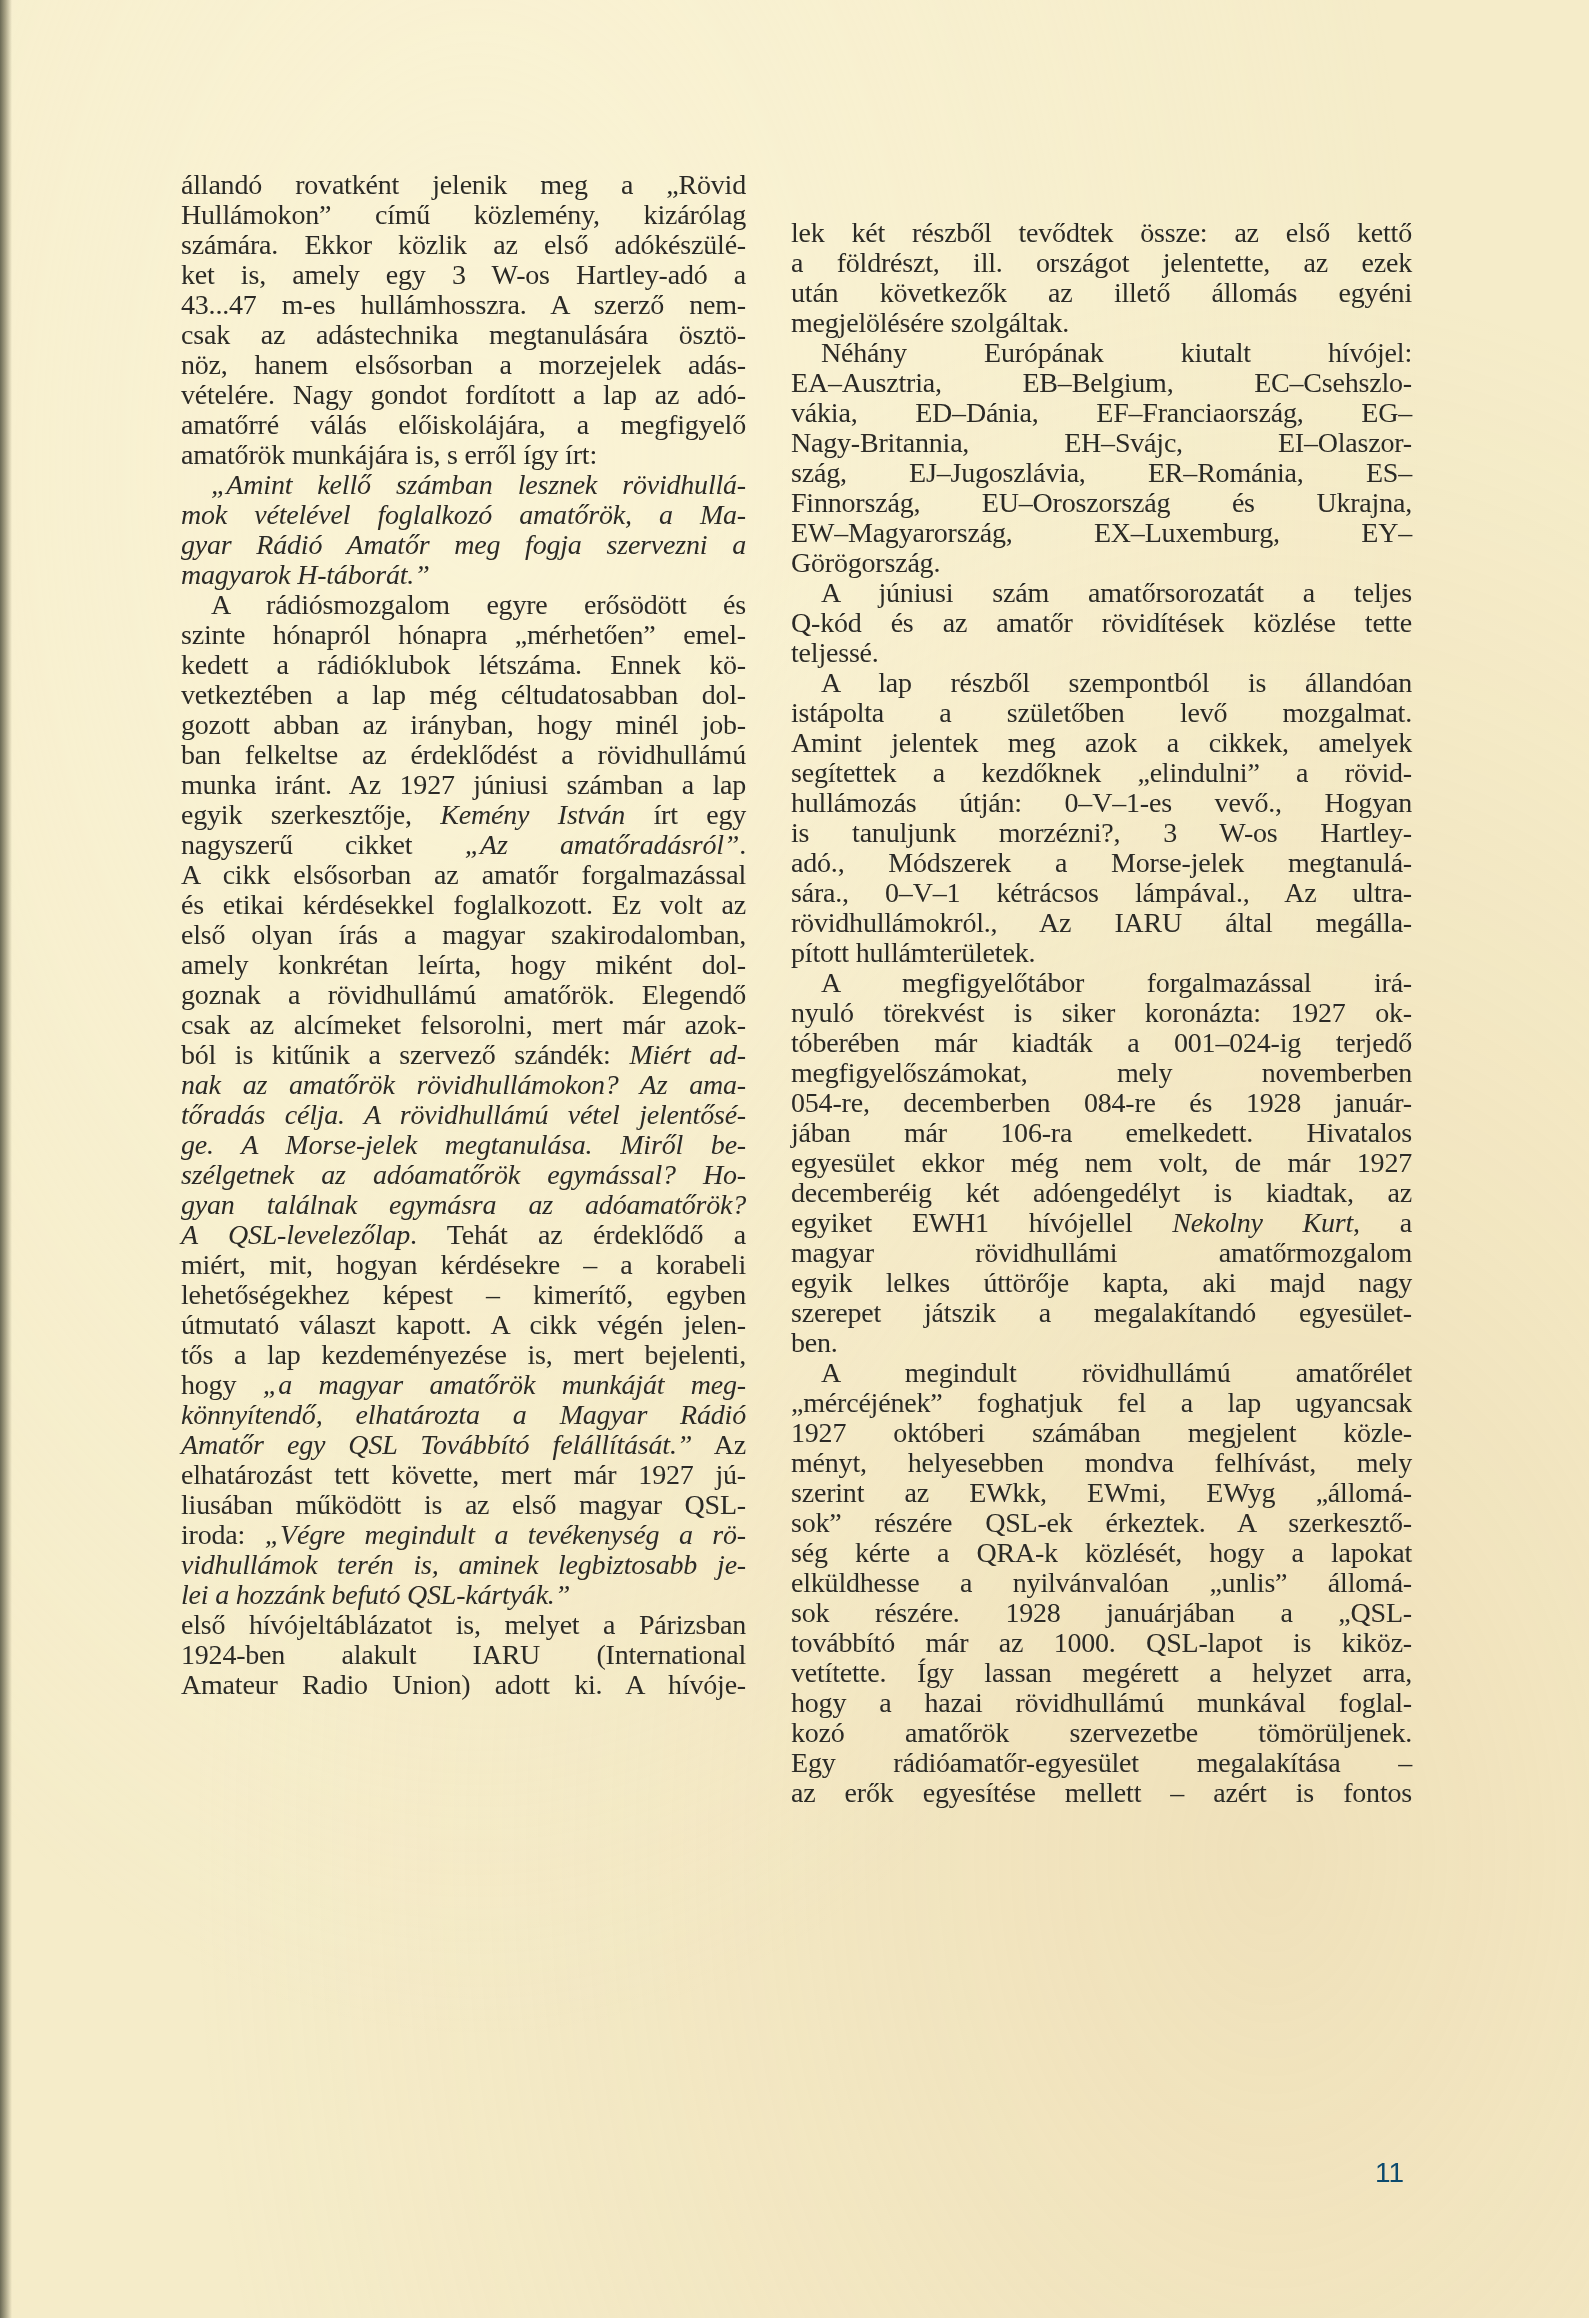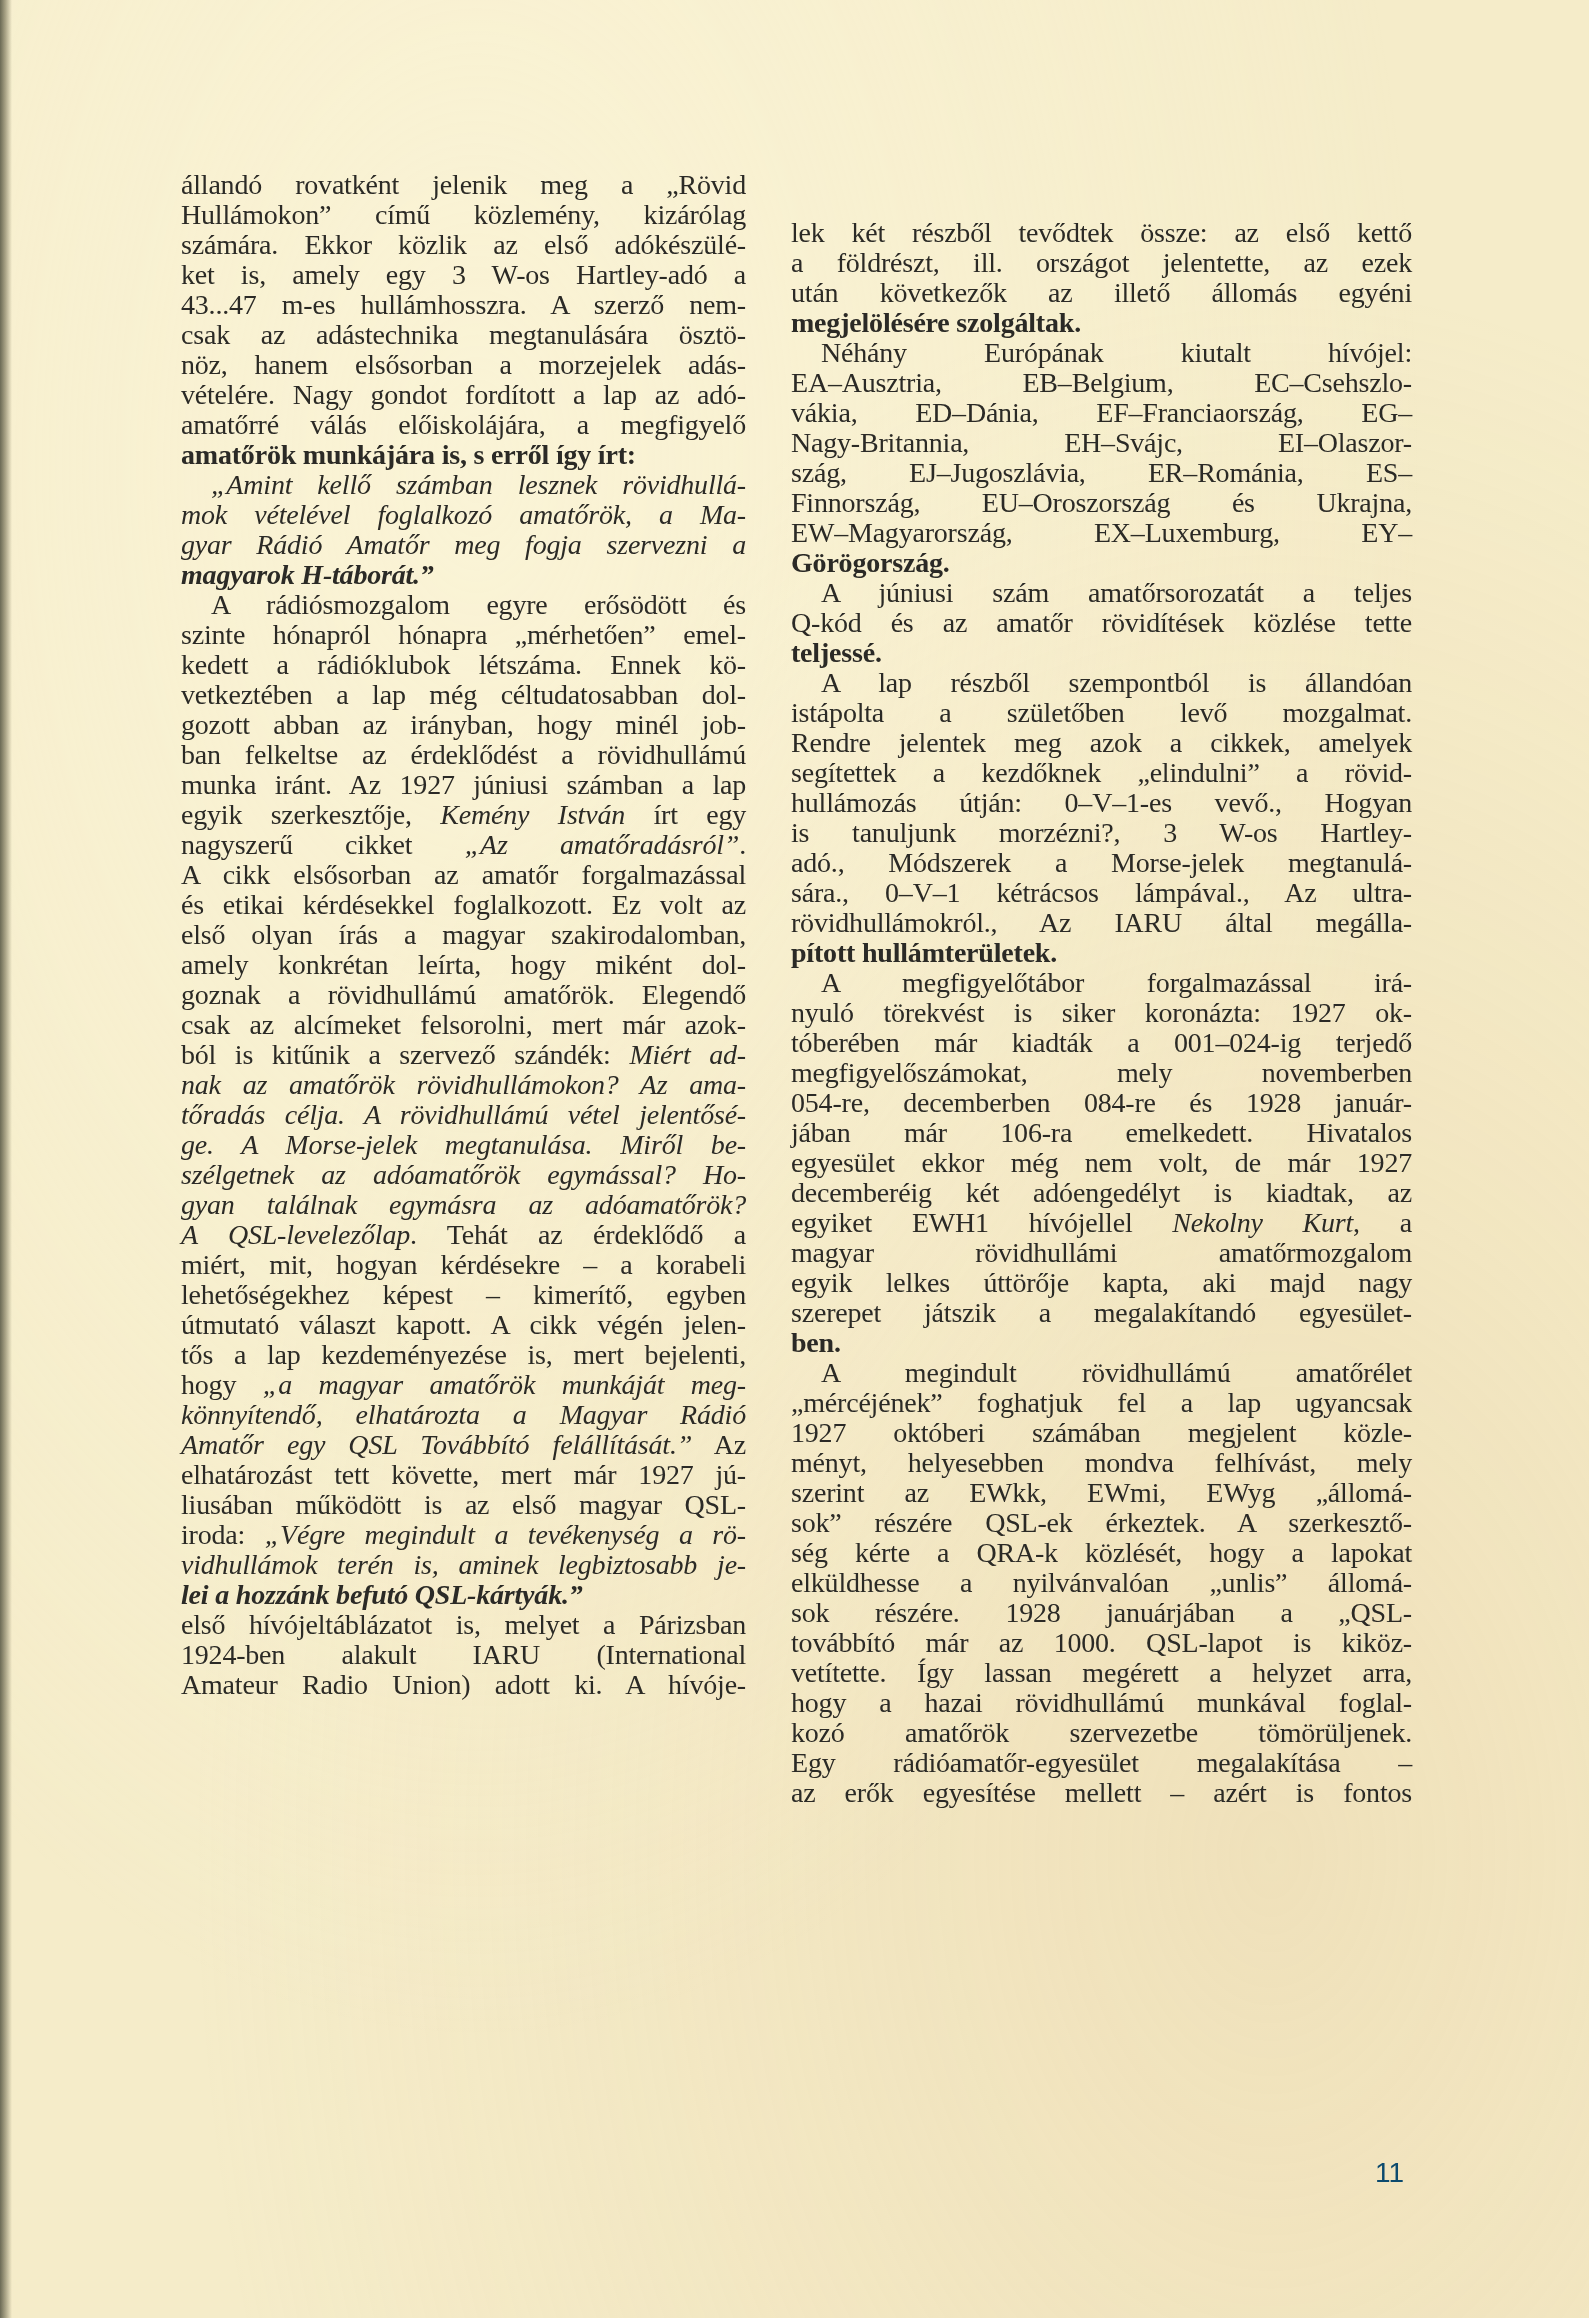--- a/index.html
+++ b/index.html
@@ -25,21 +25,21 @@
   .line {
     display: block;
     height: 30px;
     line-height: 30px;
     font-size: 28px;
     text-align: justify;
     text-align-last: justify;
     white-space: nowrap;
     letter-spacing: -0.2px;
   }
-  .line.last { text-align-last: left; font-weight: bold; }
+  .line.last { text-align-last: left; }
   .line.indent { padding-left: 30px; }
   .it { font-style: italic; }
   .page-number {
     position: absolute; left: 1375px; top: 2157px;
     font-family: "Liberation Sans", "DejaVu Sans", sans-serif;
     font-size: 28px; color: #0c4a6e;
   }
 </style>
 </head>
 <body>
@@ -110,21 +110,21 @@
     <div class="line"><span>Nagy-Britannia, EH–Svájc, EI–Olaszor-</span></div>
     <div class="line"><span>szág, EJ–Jugoszlávia, ER–Románia, ES–</span></div>
     <div class="line"><span>Finnország, EU–Oroszország és Ukrajna,</span></div>
     <div class="line"><span>EW–Magyarország, EX–Luxemburg, EY–</span></div>
     <div class="line last"><span>Görögország.</span></div>
     <div class="line indent"><span>A júniusi szám amatőrsorozatát a teljes</span></div>
     <div class="line"><span>Q-kód és az amatőr rövidítések közlése tette</span></div>
     <div class="line last"><span>teljessé.</span></div>
     <div class="line indent"><span>A lap részből szempontból is állandóan</span></div>
     <div class="line"><span>istápolta a születőben levő mozgalmat.</span></div>
-    <div class="line"><span>Rendre jelentek meg azok a cikkek, amelyek</span></div>
+    <div class="line"><span>Amint jelentek meg azok a cikkek, amelyek</span></div>
     <div class="line"><span>segítettek a kezdőknek „elindulni” a rövid-</span></div>
     <div class="line"><span>hullámozás útján: 0–V–1-es vevő., Hogyan</span></div>
     <div class="line"><span>is tanuljunk morzézni?, 3 W-os Hartley-</span></div>
     <div class="line"><span>adó., Módszerek a Morse-jelek megtanulá-</span></div>
     <div class="line"><span>sára., 0–V–1 kétrácsos lámpával., Az ultra-</span></div>
     <div class="line"><span>rövidhullámokról., Az IARU által megálla-</span></div>
     <div class="line last"><span>pított hullámterületek.</span></div>
     <div class="line indent"><span>A megfigyelőtábor forgalmazással irá-</span></div>
     <div class="line"><span>nyuló törekvést is siker koronázta: 1927 ok-</span></div>
     <div class="line"><span>tóberében már kiadták a 001–024-ig terjedő</span></div>

